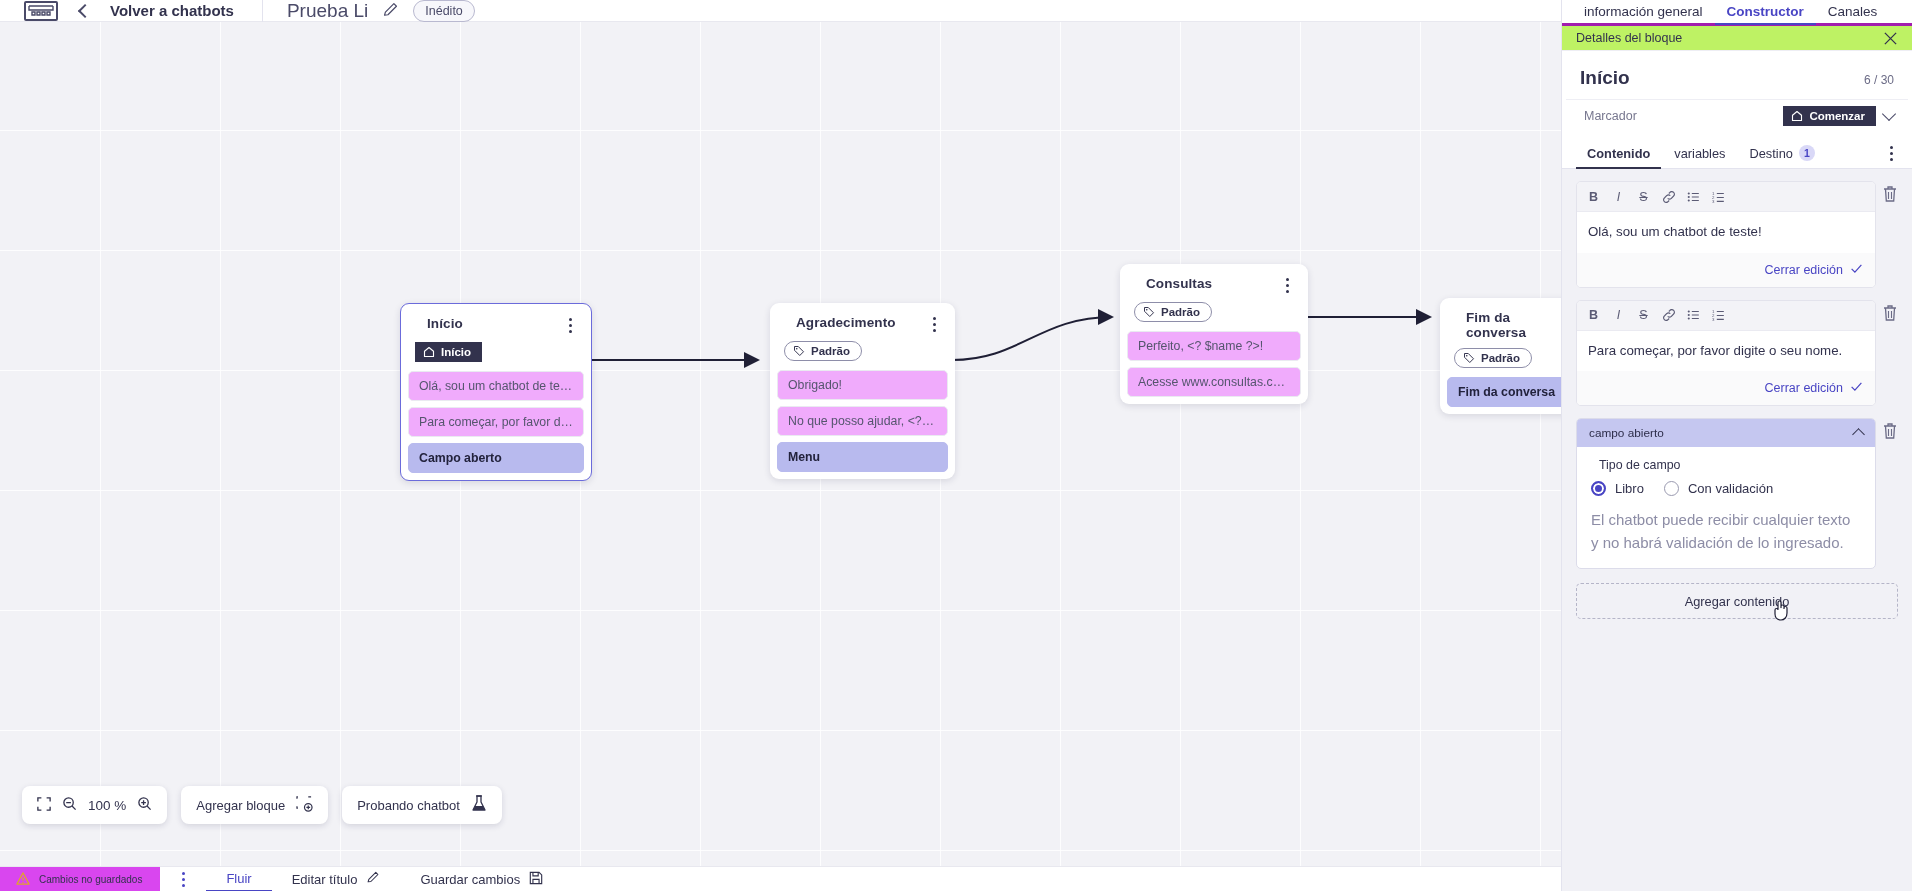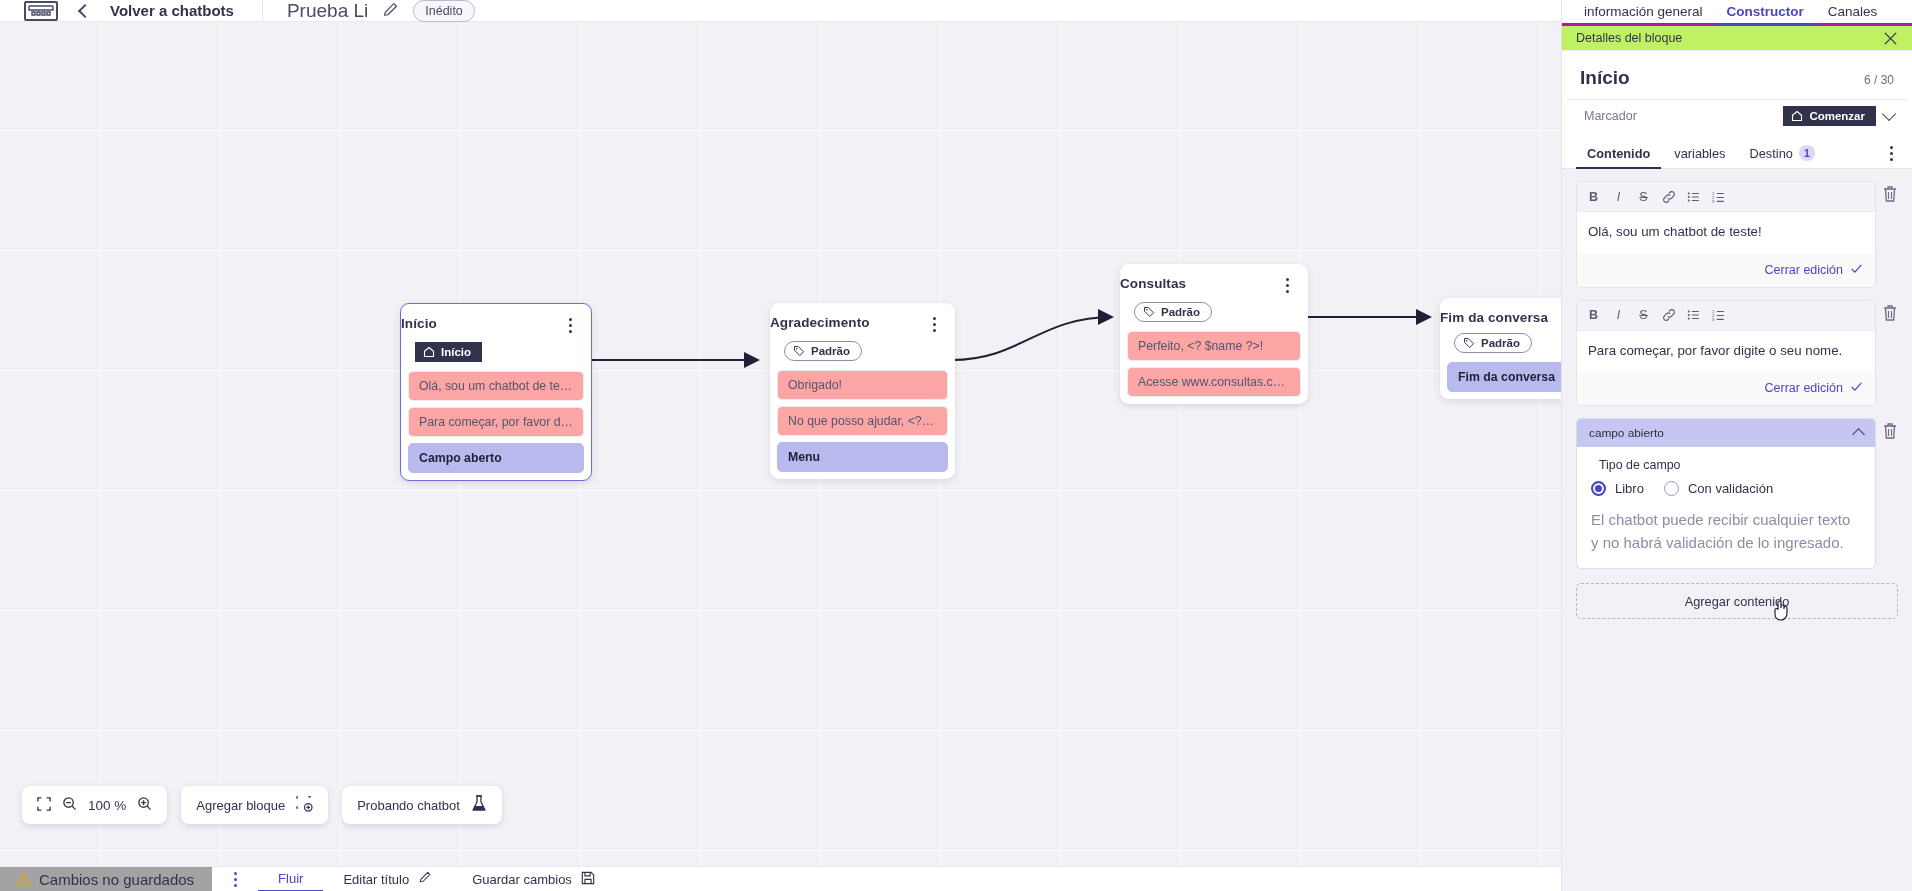--- a/index.html
+++ b/index.html
@@ -50,38 +50,38 @@
   }
   .edges { position: absolute; inset: 0; width: 1561px; height: 844px; pointer-events: none; }
 
   
   .node {
     position: absolute; background: #ffffff; border-radius: 9px;
     box-shadow: 0 2px 7px rgba(30,30,70,0.13);
     padding-bottom: 7px;
   }
   .node.selected { border: 1.5px solid #6b6bdb; }
-  .node-head { padding: 12px 14px 0 0; display: flex; align-items: flex-start; justify-content: space-between; }
+  .node-head { padding: 12px 14px 0 26px; display: flex; align-items: flex-start; justify-content: space-between; }
   .node-title { font-size: 13.5px; font-weight: 700; color: #32324d; letter-spacing: .1px; }
   .kebab { width: 14px; height: 18px; display: flex; flex-direction: column; align-items: center; justify-content: center; gap: 3px; cursor: pointer; }
   .kebab i { width: 3px; height: 3px; border-radius: 50%; background: #32324d; display: block; }
   .badge-row { padding: 8px 14px 9px 14px; }
   .badge-dark {
     display: inline-flex; align-items: center; gap: 6px;
     background: #32324d; color: #fff; border-radius: 0;
     font-size: 11.5px; font-weight: 700; padding: 4px 11px 4px 8px;
   }
   .badge-outline {
     display: inline-flex; align-items: center; gap: 6px;
     border: 1px solid #8e8ea9; color: #32324d; background: #fff; border-radius: 12px;
     font-size: 11.5px; font-weight: 700; padding: 3px 11px 3px 8px;
   }
   .node-items { padding: 0 7px; display: flex; flex-direction: column; gap: 6px; }
   .item {
-    background: #fca5a5; border: 1px solid #eaeaf1; border-radius: 5px;
+    background: #f0abfc; border: 1px solid #eaeaf1; border-radius: 5px;
     font-size: 12.3px; color: #55556e; padding: 7px 10px;
     white-space: nowrap; overflow: hidden; text-overflow: ellipsis;
   }
   .item.highlight {
     background: #b8baee; border-color: #b8baee; color: #22223c; font-weight: 700;
   }
 
   
   .float-bar { position: absolute; left: 22px; bottom: 42px; display: flex; gap: 14px; z-index: 5; }
   .fbtn {
@@ -90,22 +90,22 @@
     font-size: 13px; color: #32324d; cursor: pointer; white-space: nowrap;
   }
   .zoom-val { font-weight: 400; font-size: 13.5px; }
 
   
   .statusbar {
     position: absolute; left: 0; bottom: 0; width: 1561px; height: 25px;
     background: #fff; border-top: 1px solid #e8e8ef; display: flex; align-items: center;
   }
   .unsaved {
-    background: #a3a3a3; height: 25px; display: flex; align-items: center; gap: 9px;
-    padding: 0 18px 0 16px; font-size: 15px; color: #32324d; white-space: nowrap;
+    background: #d946ef; height: 25px; display: flex; align-items: center; gap: 9px;
+    padding: 0 18px 0 16px; font-size: 10px; color: #32324d; white-space: nowrap;
   }
   .sb-kebab { margin: 0 16px; }
   .sb-item {
     display: flex; align-items: center; gap: 9px; padding: 0 20px; height: 25px;
     font-size: 13px; color: #32324d; cursor: pointer; white-space: nowrap;
   }
   .sb-item.active { color: #4945c4; font-weight: 400; border-bottom: 2px solid #4945c4; }
 
   
   .panel {

